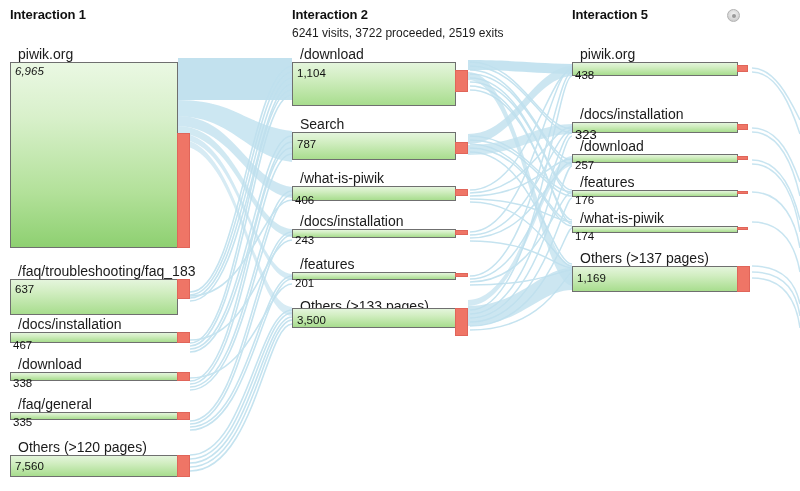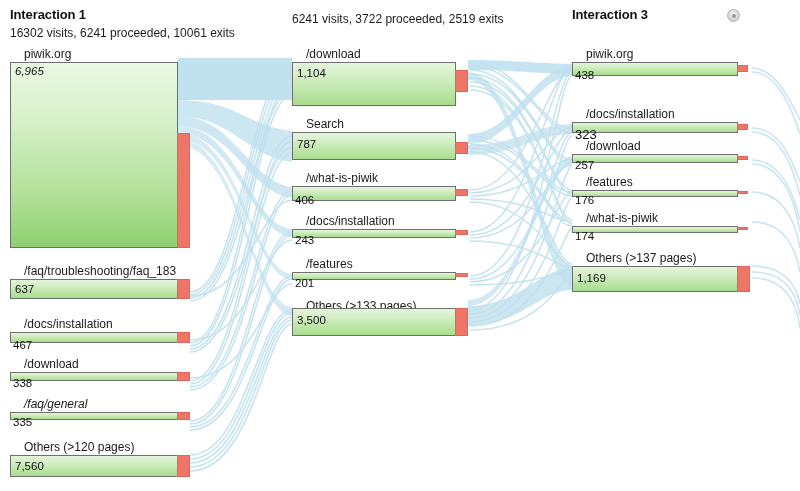--- a/index.html
+++ b/index.html
@@ -63,22 +63,22 @@
     margin: 0;
     padding: 0;
     white-space: nowrap;
   }
 
   .node {
     position: absolute;
   }
   .node-label {
     position: absolute;
-    left: 14px;
-    font-size: 12px;
+    left: 8px;
+    font-size: 14px;
     color: #1a1a1a;
     line-height: 12px;
     white-space: nowrap;
   }
   .node-bar {
     position: absolute;
     left: 0;
     top: 0;
     box-sizing: border-box;
     border: 1px solid #6f6f6f;
@@ -238,71 +238,71 @@
       <path d="M752,222 C786,222 796,250 800,272"></path>
       <path d="M752,266 C786,266 796,286 800,304"></path>
       <path d="M752,272 C788,272 797,296 800,316"></path>
       <path d="M752,278 C788,278 797,306 800,328"></path>
     </g>
   </svg>
 
   <div class="column" style="left:10px; top:0; width:250px;">
     <div class="col-header" style="left:0; top:8px;">
       <div class="col-title">Interaction 1</div>
-      <div class="col-summary" style="margin-top:4px;">16302 visits, 6241 proceeded, 10061 exits</div>
     </div>
 
     <div class="node" style="left:0; top:48px;">
       <div class="node-label" style="top:0;">piwik.org</div>
       <div class="node-bar tall" style="top:14px; width:168px; height:186px;">
         <div class="node-value">6,965</div>
       </div>
       <div class="node-exit" style="left:167px; top:85px; width:13px; height:115px;"></div>
     </div>
 
     <div class="node" style="left:0; top:265px;">
       <div class="node-label" style="top:0;">/faq/troubleshooting/faq_183</div>
-      <div class="node-bar" style="top:14px; width:168px; height:20px;">
+      <div class="node-bar" style="top:14px; width:168px; height:36px;">
         <div class="node-value" style="top:3px;">637</div>
       </div>
       <div class="node-exit" style="left:167px; top:14px; width:13px; height:20px;"></div>
     </div>
 
     <div class="node" style="left:0; top:318px;">
       <div class="node-label" style="top:0;">/docs/installation</div>
       <div class="node-bar" style="top:14px; width:168px; height:11px;"></div>
       <div class="node-value" style="position:absolute; left:3px; top:21px; font-size:11.5px; line-height:12px;">467</div>
       <div class="node-exit" style="left:167px; top:14px; width:13px; height:11px;"></div>
     </div>
 
     <div class="node" style="left:0; top:358px;">
       <div class="node-label" style="top:0;">/download</div>
       <div class="node-bar" style="top:14px; width:168px; height:9px;"></div>
       <div class="node-value" style="position:absolute; left:3px; top:19px; font-size:11.5px; line-height:12px;">338</div>
       <div class="node-exit" style="left:167px; top:14px; width:13px; height:9px;"></div>
     </div>
 
     <div class="node" style="left:0; top:398px;">
-      <div class="node-label" style="top:0;font-style:italic;">/faq/general</div>
+      <div class="node-label" style="top:0;">/faq/general</div>
       <div class="node-bar" style="top:14px; width:168px; height:8px;"></div>
       <div class="node-value" style="position:absolute; left:3px; top:18px; font-size:11.5px; line-height:12px;">335</div>
       <div class="node-exit" style="left:167px; top:14px; width:13px; height:8px;"></div>
     </div>
 
     <div class="node" style="left:0; top:441px;">
       <div class="node-label" style="top:0;text-align:right;">Others (&gt;120 pages)</div>
       <div class="node-bar" style="top:14px; width:168px; height:22px;">
         <div class="node-value" style="top:4px;">7,560</div>
       </div>
       <div class="node-exit" style="left:167px; top:14px; width:13px; height:22px;"></div>
     </div>
   </div>
 
   <div class="column" style="left:292px; top:0; width:250px;">
     <div class="col-header" style="left:0; top:8px;">
+      <div class="col-title">Interaction 2</div>
       <div class="col-summary" style="margin-top:4px;">6241 visits, 3722 proceeded, 2519 exits</div>
     </div>
 
     <div class="node" style="left:0; top:48px;">
       <div class="node-label" style="top:0;">/download</div>
       <div class="node-bar" style="top:14px; width:164px; height:44px;">
         <div class="node-value" style="top:4px;">1,104</div>
       </div>
       <div class="node-exit" style="left:163px; top:22px; width:13px; height:22px;"></div>
     </div>
@@ -331,30 +331,30 @@
 
     <div class="node" style="left:0; top:258px;">
       <div class="node-label" style="top:0;">/features</div>
       <div class="node-bar" style="top:14px; width:164px; height:8px;"></div>
       <div class="node-value" style="position:absolute; left:3px; top:19px; font-size:11.5px; line-height:12px;">201</div>
       <div class="node-exit" style="left:163px; top:15px; width:13px; height:4px;"></div>
     </div>
 
     <div class="node" style="left:0; top:294px;">
       <div class="node-label" style="top:0;margin-top:6px;">Others (&gt;133 pages)</div>
-      <div class="node-bar" style="top:14px; width:164px; height:28px;">
+      <div class="node-bar" style="top:14px; width:164px; height:20px;">
         <div class="node-value" style="top:5px;">3,500</div>
       </div>
       <div class="node-exit" style="left:163px; top:14px; width:13px; height:28px;"></div>
     </div>
   </div>
 
   <div class="column" style="left:572px; top:0; width:230px;">
     <div class="col-header" style="left:0; top:8px;">
-      <div class="col-title">Interaction 3</div>
+      <div class="col-title">Interaction 5</div>
     </div>
 
     <div class="close-icon" style="left:155px; top:9px;"></div>
 
     <div class="node" style="left:0; top:48px;">
       <div class="node-label" style="top:0;">piwik.org</div>
       <div class="node-bar" style="top:14px; width:166px; height:14px;"></div>
       <div class="node-value" style="position:absolute; left:3px; top:21px; font-size:11.5px; line-height:12px;">438</div>
       <div class="node-exit" style="left:165px; top:17px; width:11px; height:7px;"></div>
     </div>

